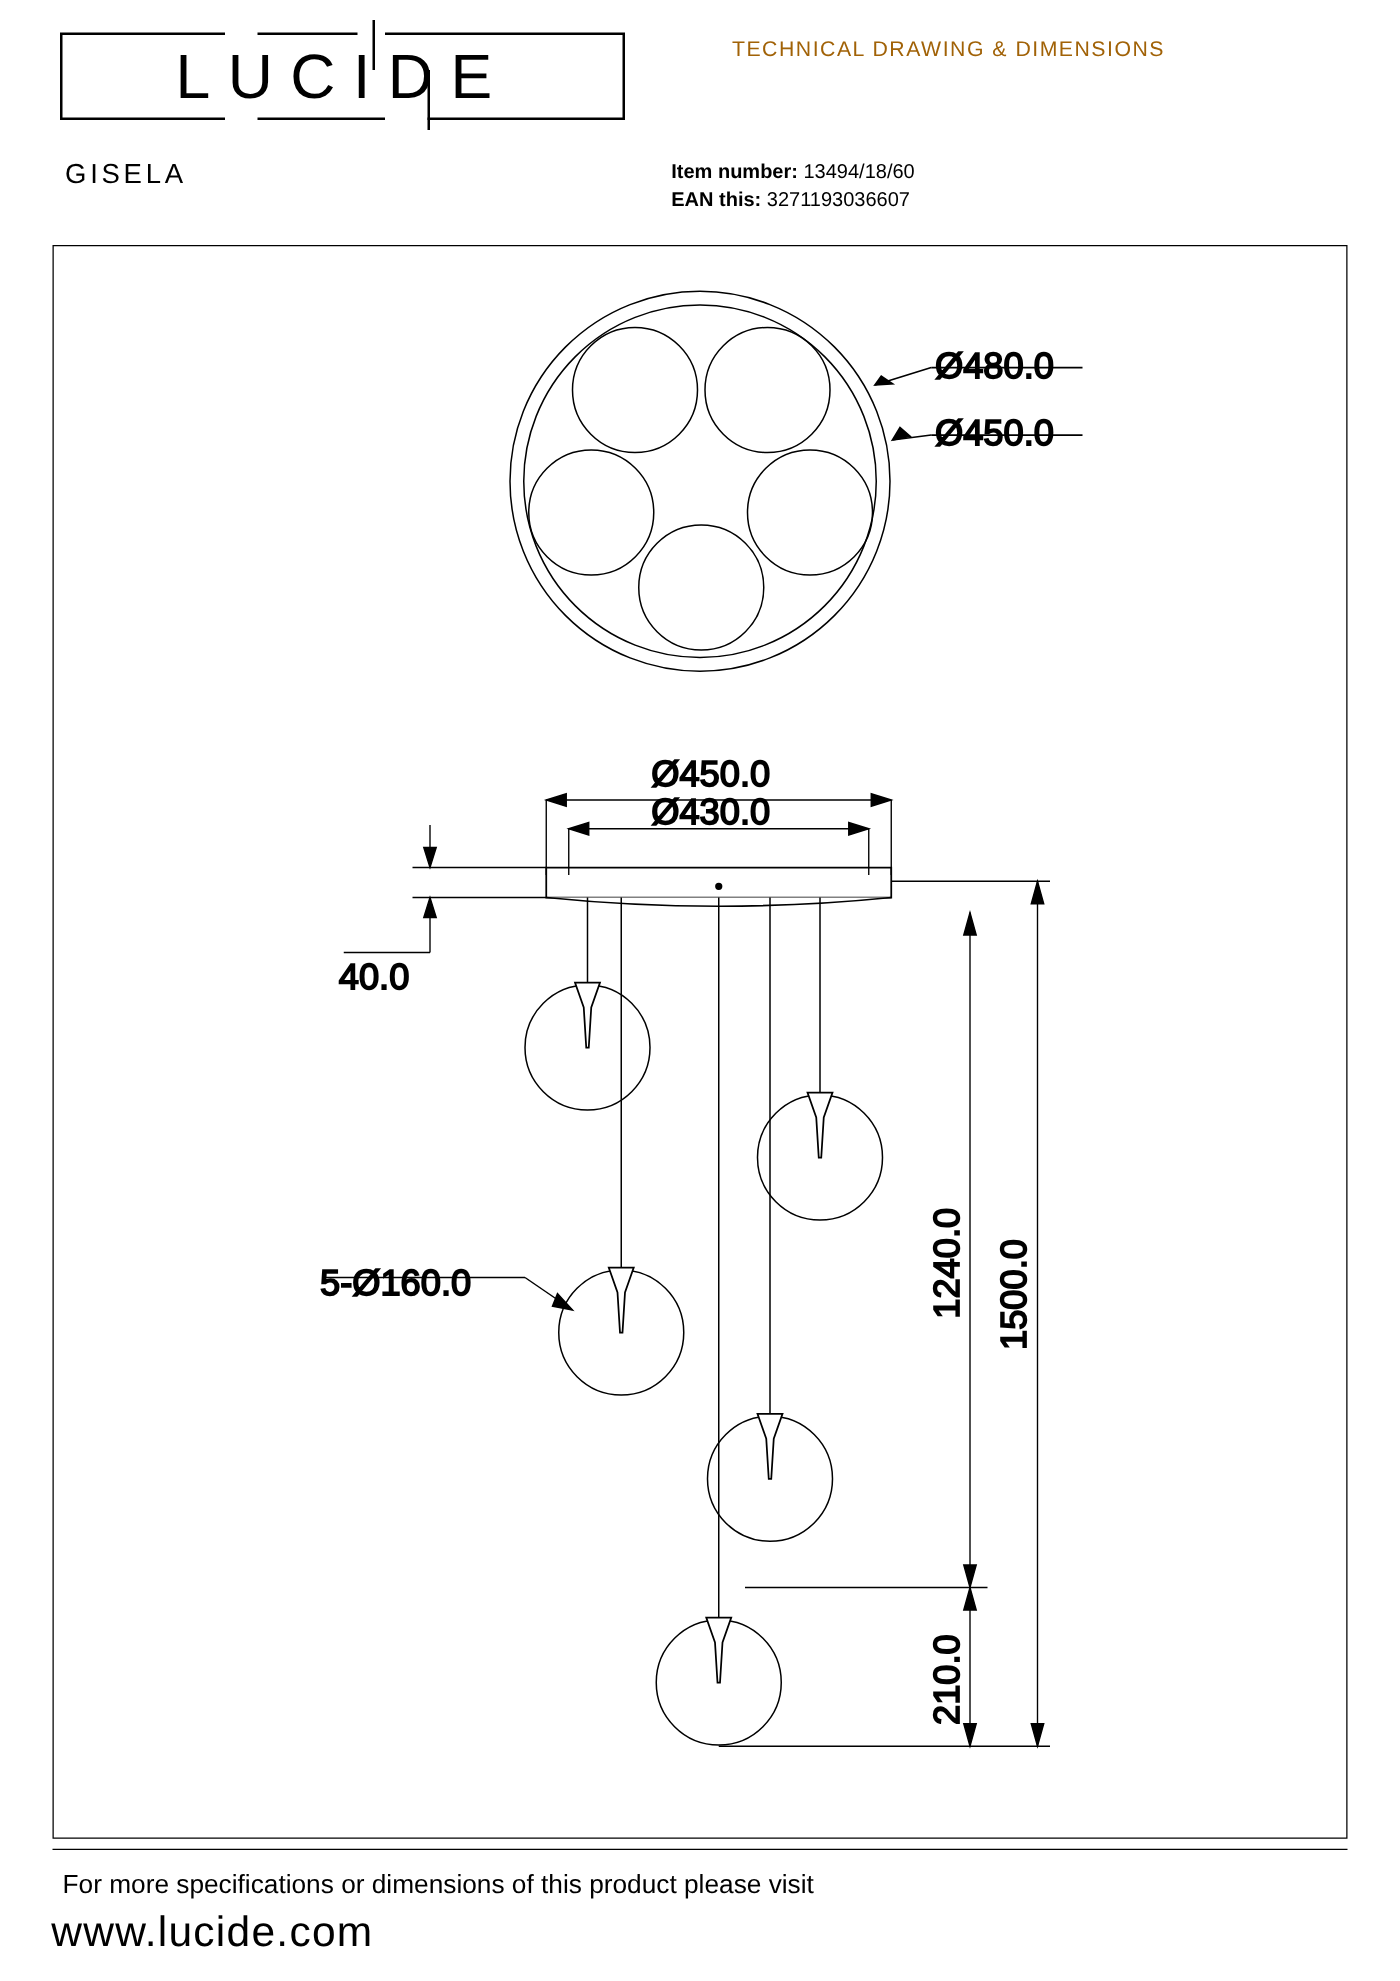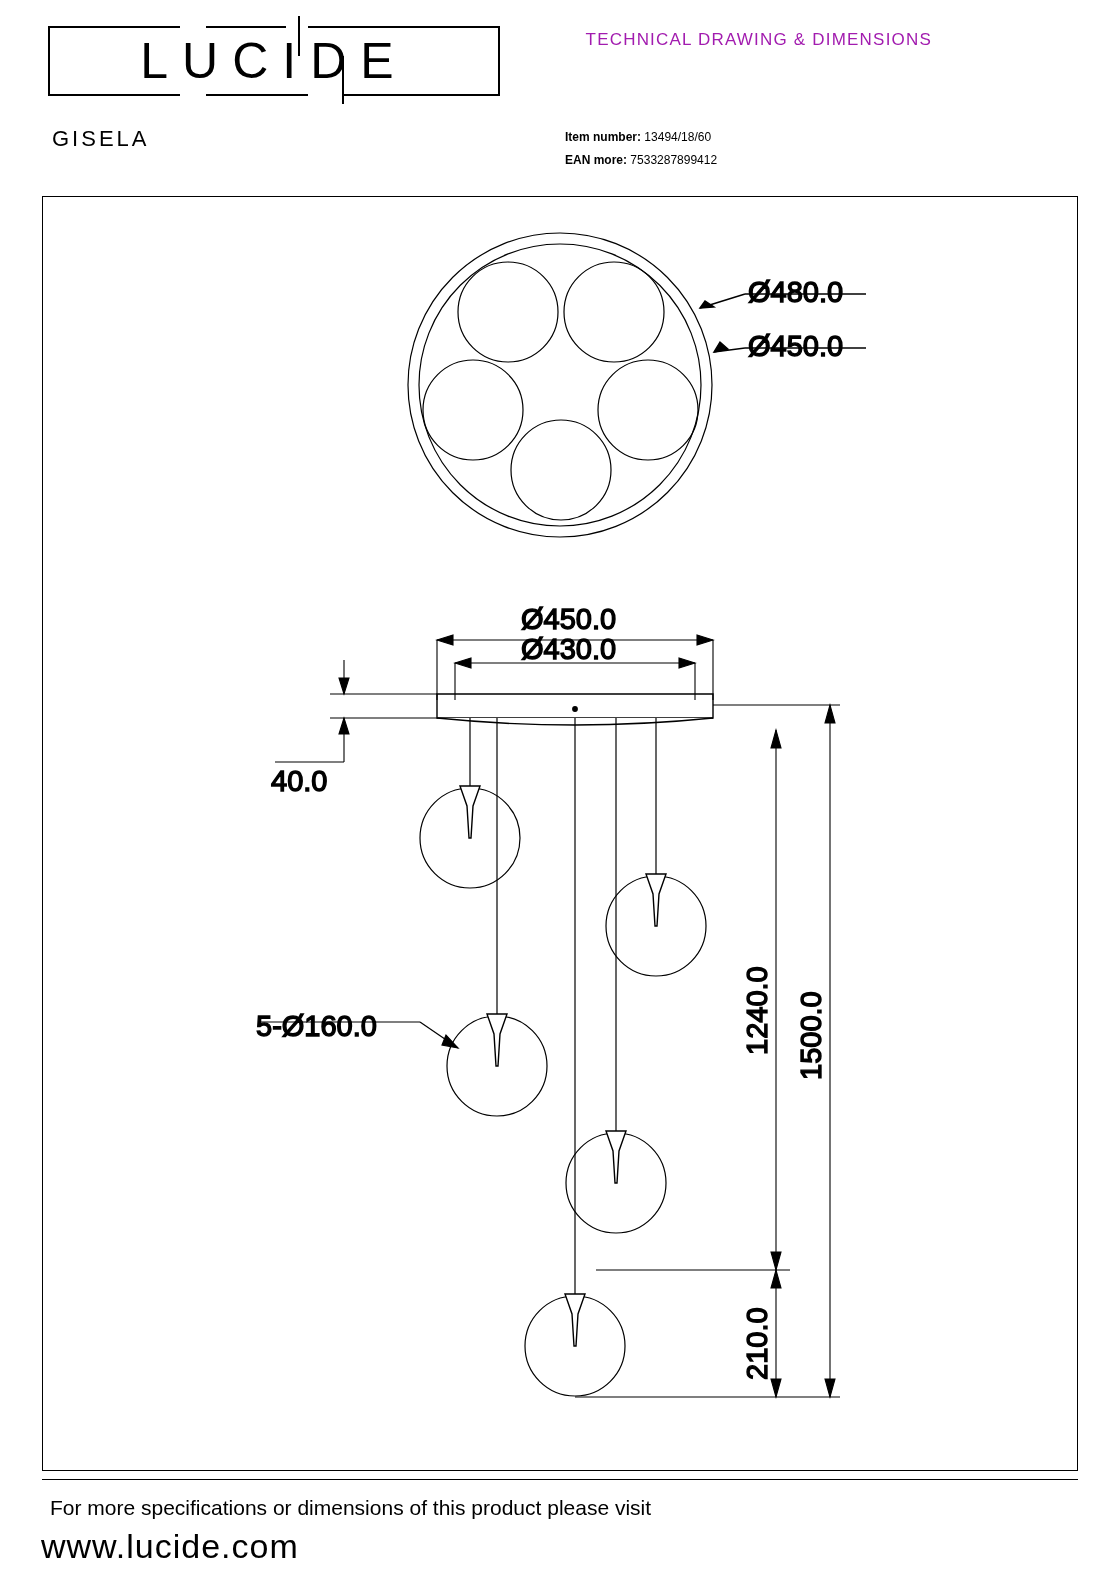--- a/index.html
+++ b/index.html
@@ -29,30 +29,30 @@
   .notch-a{left:130px;top:-4px;width:26px;height:10px;}
   .notch-b{left:236px;top:-4px;width:22px;height:10px;}
   .notch-c{left:130px;top:60px;width:26px;height:10px;}
   .notch-d{left:258px;top:60px;width:34px;height:10px;}
   .vbar{position:absolute;background:#000;width:2px;}
   .vbar-1{left:248px;top:-12px;height:40px;}
   .vbar-2{left:292px;top:28px;height:48px;}
 
   .tech-title{
     position:absolute;right:48px;top:30px;
-    font-size:17px;letter-spacing:1.2px;color:#a21caf;font-weight:400;
+    font-size:17px;letter-spacing:1.2px;color:#a16207;font-weight:400;
     white-space:nowrap;
   }
   .product-name{
     position:absolute;left:52px;top:126px;
     font-size:22px;letter-spacing:3px;font-weight:400;
   }
   .meta{
-    position:absolute;left:565px;top:126px;
-    font-size:12px;line-height:23px;
+    position:absolute;left:537px;top:126px;
+    font-size:16px;line-height:23px;
   }
   .meta b{font-weight:700;}
 
   
   .frame{
     position:absolute;left:42px;top:196px;width:1036px;height:1275px;
     border:1px solid #000;box-sizing:border-box;
   }
 
   
@@ -82,22 +82,22 @@
   <div class="tech-title">TECHNICAL DRAWING &amp; DIMENSIONS</div>
 
   <div class="product-name">GISELA</div>
 
   <div class="meta">
     <div>
       <b>Item number:</b>
       <span>13494/18/60</span>
     </div>
     <div>
-      <b>EAN more:</b>
-      <span>7533287899412</span>
+      <b>EAN this:</b>
+      <span>3271193036607</span>
     </div>
   </div>
 
   <div class="frame"></div>
 
   <svg class="draw" viewBox="0 0 1120 1585">
     <g fill="none" stroke="#000" stroke-width="1.4">
 
       <g>
         <circle cx="560" cy="385" r="152" stroke-width="1.2"></circle>

